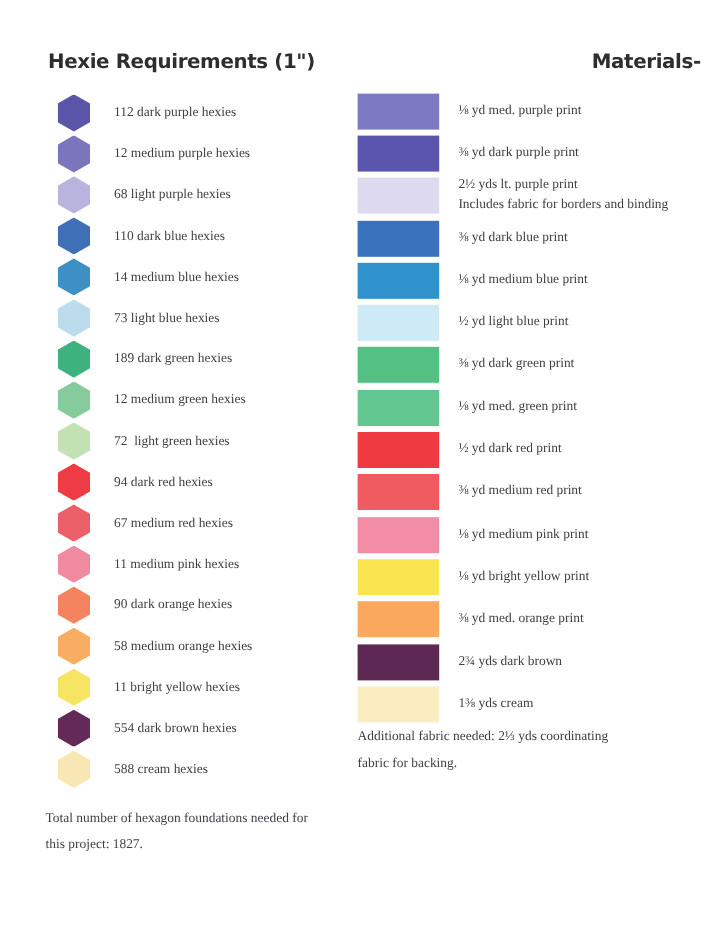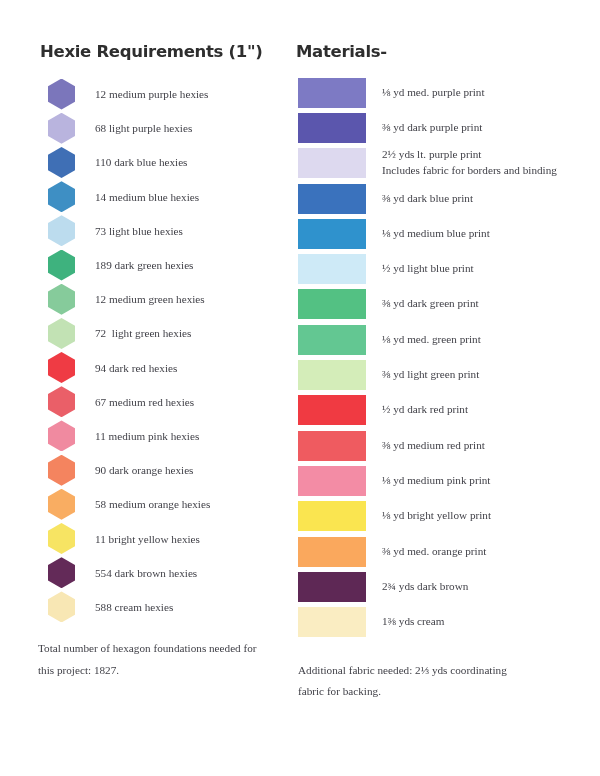--- a/index.html
+++ b/index.html
@@ -41,21 +41,22 @@
     font-size: 16.5px;
     letter-spacing: -0.3px;
     color: #2e2e2e;
     margin: 0 0 16px 12px;
     white-space: nowrap;
   }
   .head-right {
     margin: 0 0 14px 0;
     white-space: nowrap;
     display: flex;
-    align-items: center;
+    align-items: flex-end;
+    flex-direction: column;
   }
   .head-right .big {
     font-family: "DejaVu Sans", sans-serif;
     font-weight: bold;
     font-size: 16.5px;
     letter-spacing: -0.3px;
     color: #2e2e2e;
   }
   .head-right .sub {
     font-family: "Liberation Serif", serif;
@@ -111,32 +112,36 @@
   .footer {
     font-size: 11.2px;
     color: #3f3f46;
     line-height: 1.92;
   }
   .footer-left {
     margin: 14px 0 0 10px;
     width: 250px;
   }
   .footer-right {
-    margin: 20px 0 0 2px;
+    margin: 0 0 0 2px;
     width: 260px;
   }
 </style>
 </head>
 <body>
 
 <div class="page">
 
   <div class="col col-left">
     <div class="head-left">Hexie Requirements (1")</div>
     <div id="left-list">
+        <div class="hex-row">
+          <div class="hex" style="background: rgb(91, 85, 168);"></div>
+          <div class="hex-label">112 dark purple hexies</div>
+        </div>
         <div class="hex-row">
           <div class="hex" style="background: rgb(123, 118, 187);"></div>
           <div class="hex-label">12 medium purple hexies</div>
         </div>
         <div class="hex-row">
           <div class="hex" style="background: rgb(185, 180, 222);"></div>
           <div class="hex-label">68 light purple hexies</div>
         </div>
         <div class="hex-row">
           <div class="hex" style="background: rgb(63, 111, 181);"></div>
@@ -233,24 +238,20 @@
         </div>
         <div class="fab-row">
           <div class="fab" style="background: rgb(83, 193, 131);"></div>
           <div class="fab-text"><span>⅜ yd dark green print</span></div>
         </div>
         <div class="fab-row">
           <div class="fab" style="background: rgb(99, 199, 146);"></div>
           <div class="fab-text"><span>⅛ yd med. green print</span></div>
         </div>
         <div class="fab-row">
-          <div class="fab" style="background: rgb(212, 237, 185);"></div>
-          <div class="fab-text"><span>⅜ yd light green print</span></div>
-        </div>
-        <div class="fab-row">
           <div class="fab" style="background: rgb(240, 58, 66);"></div>
           <div class="fab-text"><span>½ yd dark red print</span></div>
         </div>
         <div class="fab-row">
           <div class="fab" style="background: rgb(239, 91, 96);"></div>
           <div class="fab-text"><span>⅜ yd medium red print</span></div>
         </div>
         <div class="fab-row">
           <div class="fab" style="background: rgb(243, 140, 165);"></div>
           <div class="fab-text"><span>⅛ yd medium pink print</span></div>

